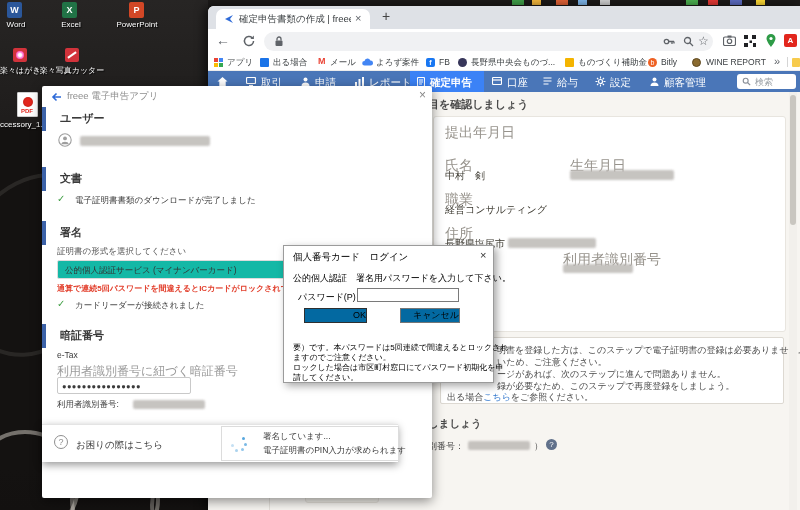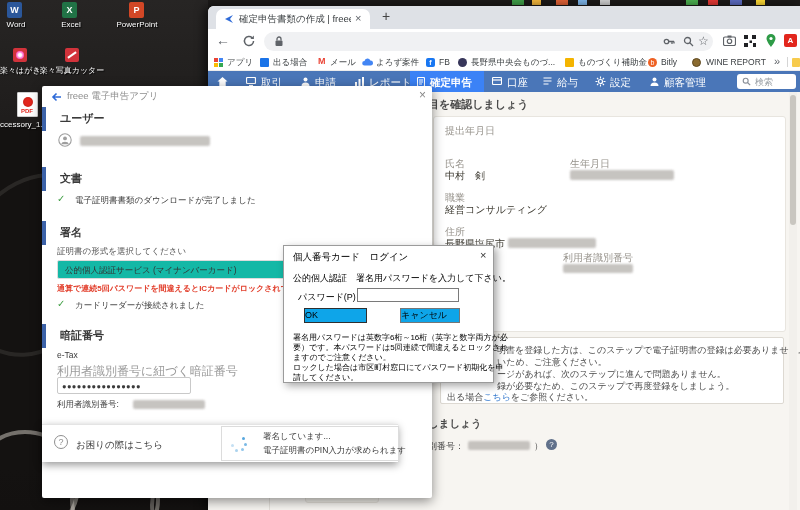--- a/index.html
+++ b/index.html
@@ -10,25 +10,25 @@
 .ic svg{display:block}
 .blur{background:#bdbab6;border-radius:2px;filter:blur(1.3px);opacity:.85}
 .swirl{position:absolute;border-radius:50%;border:4px solid rgba(215,210,200,.22)}
 .frag{position:absolute;top:0;height:5px}
 .dot{position:absolute;width:3px;height:3px;border-radius:50%;background:#57a7de}
 .navlbl{color:#fff;font-size:10.5px}
 .bm{font-size:8.5px;color:#3c4043}
 .seclbl{font-size:11px;font-weight:bold;color:#3a3a3a}
 .pbody{font-size:8.5px;color:#3a3a3a}
 .chk{color:#43a047;font-size:10px;font-weight:bold}
-.flbl{font-size:10px;color:#97938c}
+.flbl{font-size:14px;color:#97938c}
 .fval{font-size:10px;color:#3b382f}
 .il{font-size:9px;color:#4a4a4a}
 .bluebar{position:absolute;left:42px;width:4px;background:#3c62a8}
-.win-btn{position:absolute;height:15px;background:#0ea5e9;border:1px solid #767676;font-size:9px;color:#000;text-align:left;line-height:13px}
+.win-btn{position:absolute;height:15px;background:#0369a1;border:1px solid #767676;font-size:9px;color:#000;text-align:right;line-height:13px}
 </style>
 </head>
 <body>
 
 <div class="a" style="left:0;top:0;width:208px;height:510px;background:linear-gradient(180deg,#272524,#1b1918 35%,#131110)">
   <div style="position:absolute;left:0;top:128px;width:160px;height:340px;background:#141211"></div>
   <div class="swirl" style="left:-40px;top:170px;width:150px;height:190px;transform:rotate(25deg);opacity:.5"></div>
   <div class="swirl" style="left:60px;top:300px;width:120px;height:120px;opacity:.4"></div>
   <div class="swirl" style="left:-30px;top:430px;width:110px;height:110px;border-color:rgba(235,230,220,.45)"></div>
   <div class="swirl" style="left:70px;top:455px;width:90px;height:90px;border-color:rgba(235,230,220,.4)"></div>
@@ -354,18 +354,17 @@
 </div>
 
 <div class="a" style="left:283px;top:245px;width:211px;height:138px;background:#fff;border:1px solid #9b9b9b;box-shadow:3px 3px 8px rgba(0,0,0,.35);z-index:10">
   <span class="a t" style="left:9px;top:5px;font-size:9.5px;color:#000">個人番号カード　ログイン</span>
   <span class="a t" style="left:196px;top:3px;font-size:11px;color:#333">×</span>
   <span class="a t" style="left:9px;top:26px;font-size:9px;color:#000">公的個人認証　署名用パスワードを入力して下さい。</span>
   <span class="a t" style="left:14px;top:45px;font-size:9px;color:#000">パスワード(P)</span>
   <input class="a" style="left: 73px; top: 42px; width: 102px; height: 14px; border: 1px solid rgb(122, 122, 122); background: rgb(255, 255, 255); font-size: 9px;">
   <div class="win-btn t" style="left:20px;top:62px;width:63px;border-color:#2f2f2f">OK</div>
   <div class="win-btn t" style="left:116px;top:62px;width:60px">キャンセル</div>
-  <span class="a t" style="left:9px;top:86px;font-size:8px;color:#000">署名用パスワードは英数字6桁～16桁（英字と数字両方が必</span>
   <span class="a t" style="left:9px;top:96px;font-size:8px;color:#000">要）です。本パスワードは5回連続で間違えるとロックされ</span>
   <span class="a t" style="left:9px;top:106px;font-size:8px;color:#000">ますのでご注意ください。</span>
   <span class="a t" style="left:9px;top:116px;font-size:8px;color:#000">ロックした場合は市区町村窓口にてパスワード初期化を申</span>
   <span class="a t" style="left:9px;top:126px;font-size:8px;color:#000">請してください。</span>
 </div>
 
 </body></html>

